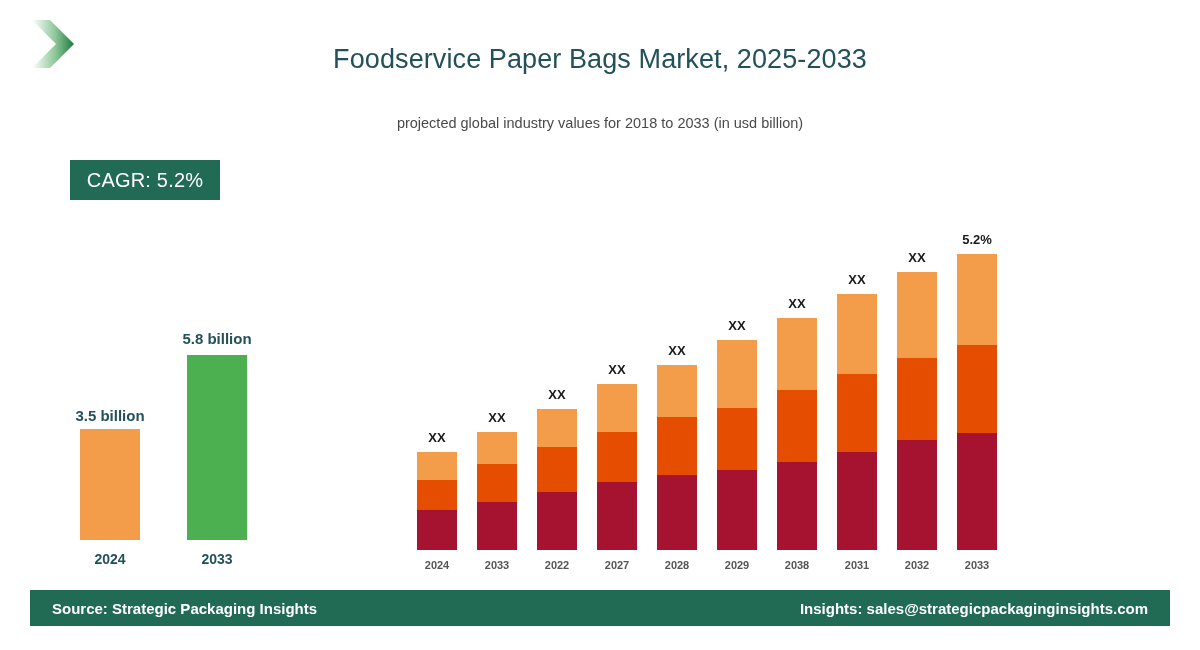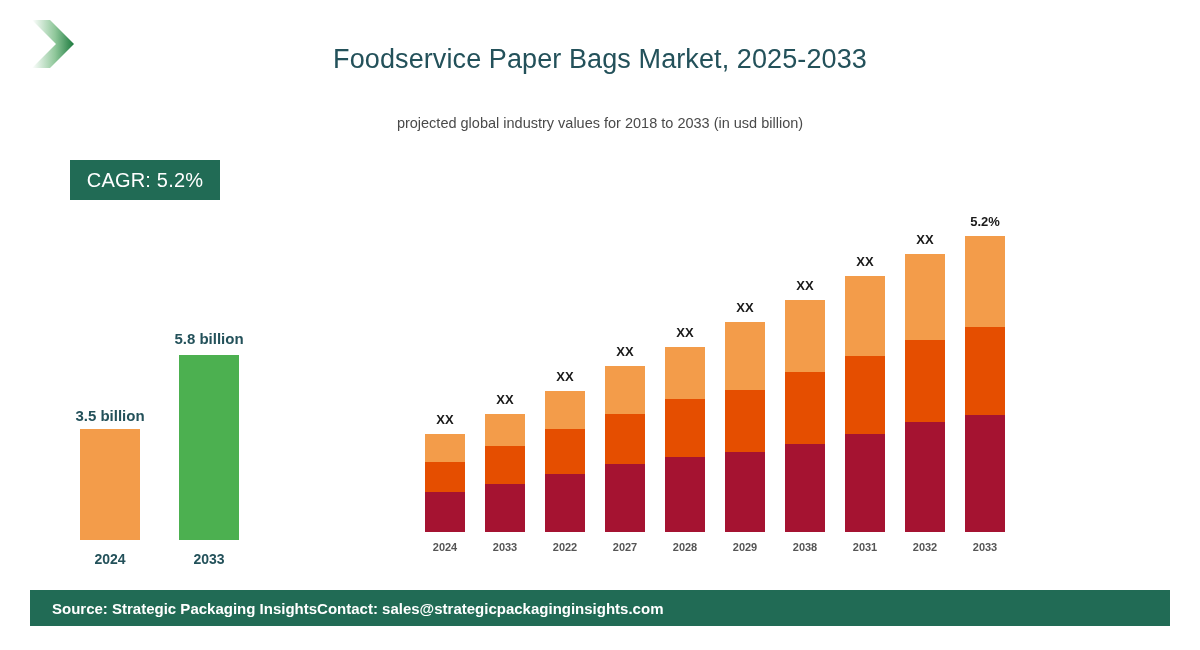--- a/index.html
+++ b/index.html
@@ -118,23 +118,22 @@
   
   #stacked-chart {
     position: absolute;
     left: 405px;
     top: 200px;
     width: 610px;
     height: 360px;
   }
   .sb-col {
     position: absolute;
-    bottom: 28px;
+    bottom: 10px;
     width: 40px;
-    margin-left: 8px;
   }
   .sb-stack {
     position: absolute;
     bottom: 0;
     left: 0;
     width: 40px;
     display: flex;
     flex-direction: column-reverse;
   }
   .sb-seg { width: 100%; }
@@ -161,20 +160,21 @@
   
   #footer-bar {
     position: absolute;
     left: 30px;
     right: 30px;
     bottom: 24px;
     height: 36px;
     background: #216b55;
     display: flex;
     align-items: center;
+    justify-content: space-between;
     padding: 16px 22px;
     box-sizing: border-box;
   }
   .footer-text {
     color: #ffffff;
     font-size: 15px;
     font-weight: bold;
   }
 </style>
 </head>
@@ -199,21 +199,21 @@
 <div id="cagr-badge">
   <span>CAGR: 5.2%</span>
 </div>
 
 <div id="left-chart">
     <div class="lc-col" style="left: 25px; height: 210px;">
       <div class="lc-bar" style="height: 111px; background: rgb(243, 156, 74);"></div>
       <div class="lc-value" style="bottom: 116px;">3.5 billion</div>
       <div class="lc-year">2024</div>
     </div>
-    <div class="lc-col" style="left: 124px; height: 210px;">
+    <div class="lc-col" style="left: 132px; height: 210px;">
       <div class="lc-bar" style="height: 185px; background: rgb(76, 176, 80);"></div>
       <div class="lc-value" style="bottom: 193px;">5.8 billion</div>
       <div class="lc-year">2033</div>
     </div>
   </div>
 
 <div id="stacked-chart">
     <div class="sb-col" style="left: 12px; height: 310px;">
       <div class="sb-stack">
         <div class="sb-seg" style="height: 40px; background: rgb(165, 19, 49);"></div>
@@ -301,14 +301,14 @@
         <div class="sb-seg" style="height: 88px; background: rgb(229, 78, 0);"></div>
         <div class="sb-seg" style="height: 91px; background: rgb(243, 156, 74);"></div>
       </div>
       <div class="sb-label" style="bottom: 303px;">5.2%</div>
       <div class="sb-year">2033</div>
     </div>
   </div>
 
 <div id="footer-bar">
   <span class="footer-text">Source: Strategic Packaging Insights</span>
-  <span class="footer-text">Contact: sales@strategicpackaginginsights.com</span>
+  <span class="footer-text">Insights: sales@strategicpackaginginsights.com</span>
 </div>
 
 </body></html>

